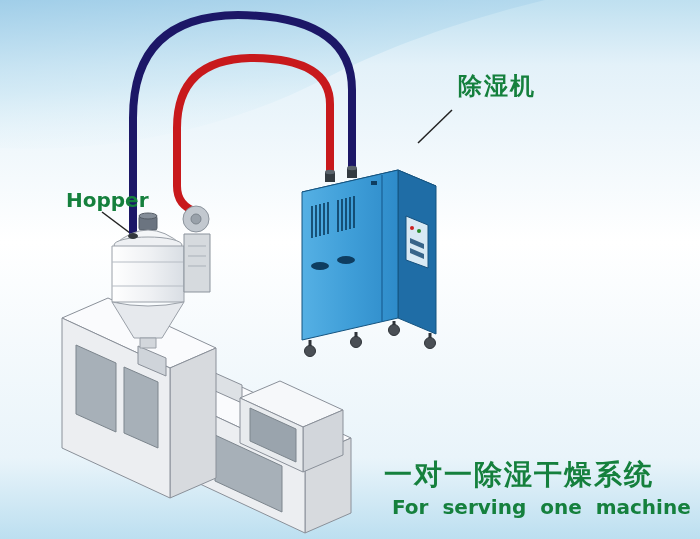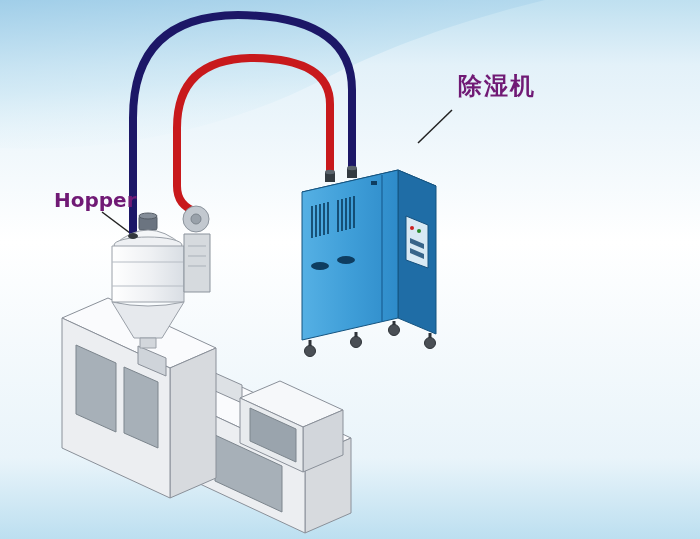--- a/index.html
+++ b/index.html
@@ -2,23 +2,23 @@
 <html><head>
 <meta charset="utf-8">
 <style>
   html,body{margin:0;padding:0;}
   body{font-family:"DejaVu Sans","Liberation Sans",sans-serif;}
   .stage{
     position:relative;width:700px;height:539px;overflow:hidden;
     background:#ffffff;
   }
   .stage svg{position:absolute;left:0;top:0;}
-  .lbl{position:absolute;color:#701a75;font-weight:bold;white-space:nowrap;line-height:1.05;}
+  .lbl{position:absolute;color:#15803d;font-weight:bold;white-space:nowrap;line-height:1.05;}
   .lbl-zh-hopper{left:50px;top:160px;font-size:24px;letter-spacing:2px;}
-  .lbl-en-hopper{left:54px;top:190px;font-size:20px;}
+  .lbl-en-hopper{left:66px;top:190px;font-size:20px;}
   .lbl-zh-dehum{left:458px;top:74px;font-size:24px;letter-spacing:2px;}
   .lbl-en-dehum{left:444px;top:102px;font-size:20px;}
   .lbl-zh-caption{left:384px;top:460px;font-size:28px;letter-spacing:2px;}
   .lbl-en-caption{left:392px;top:497px;font-size:20px;word-spacing:7px;}
 </style>
 </head>
 <body>
 
 <div class="stage">
 
@@ -162,14 +162,16 @@
         <line x1="188" y1="256" x2="206" y2="256" stroke="#aab1b9"></line>
         <line x1="188" y1="266" x2="206" y2="266" stroke="#aab1b9"></line>
         <circle cx="196" cy="219" r="13" fill="#c2c8cf" stroke="#8b939c"></circle>
         <circle cx="196" cy="219" r="5" fill="#99a1aa" stroke="#7d858e"></circle>
       </g>
     </g>
   </svg>
 
   <div class="lbl lbl-en-hopper">Hopper</div>
   <div class="lbl lbl-zh-dehum">除湿机</div>
+  <div class="lbl lbl-zh-caption">一对一除湿干燥系统</div>
+  <div class="lbl lbl-en-caption">For serving one machine</div>
 
 </div>
 
 </body></html>

